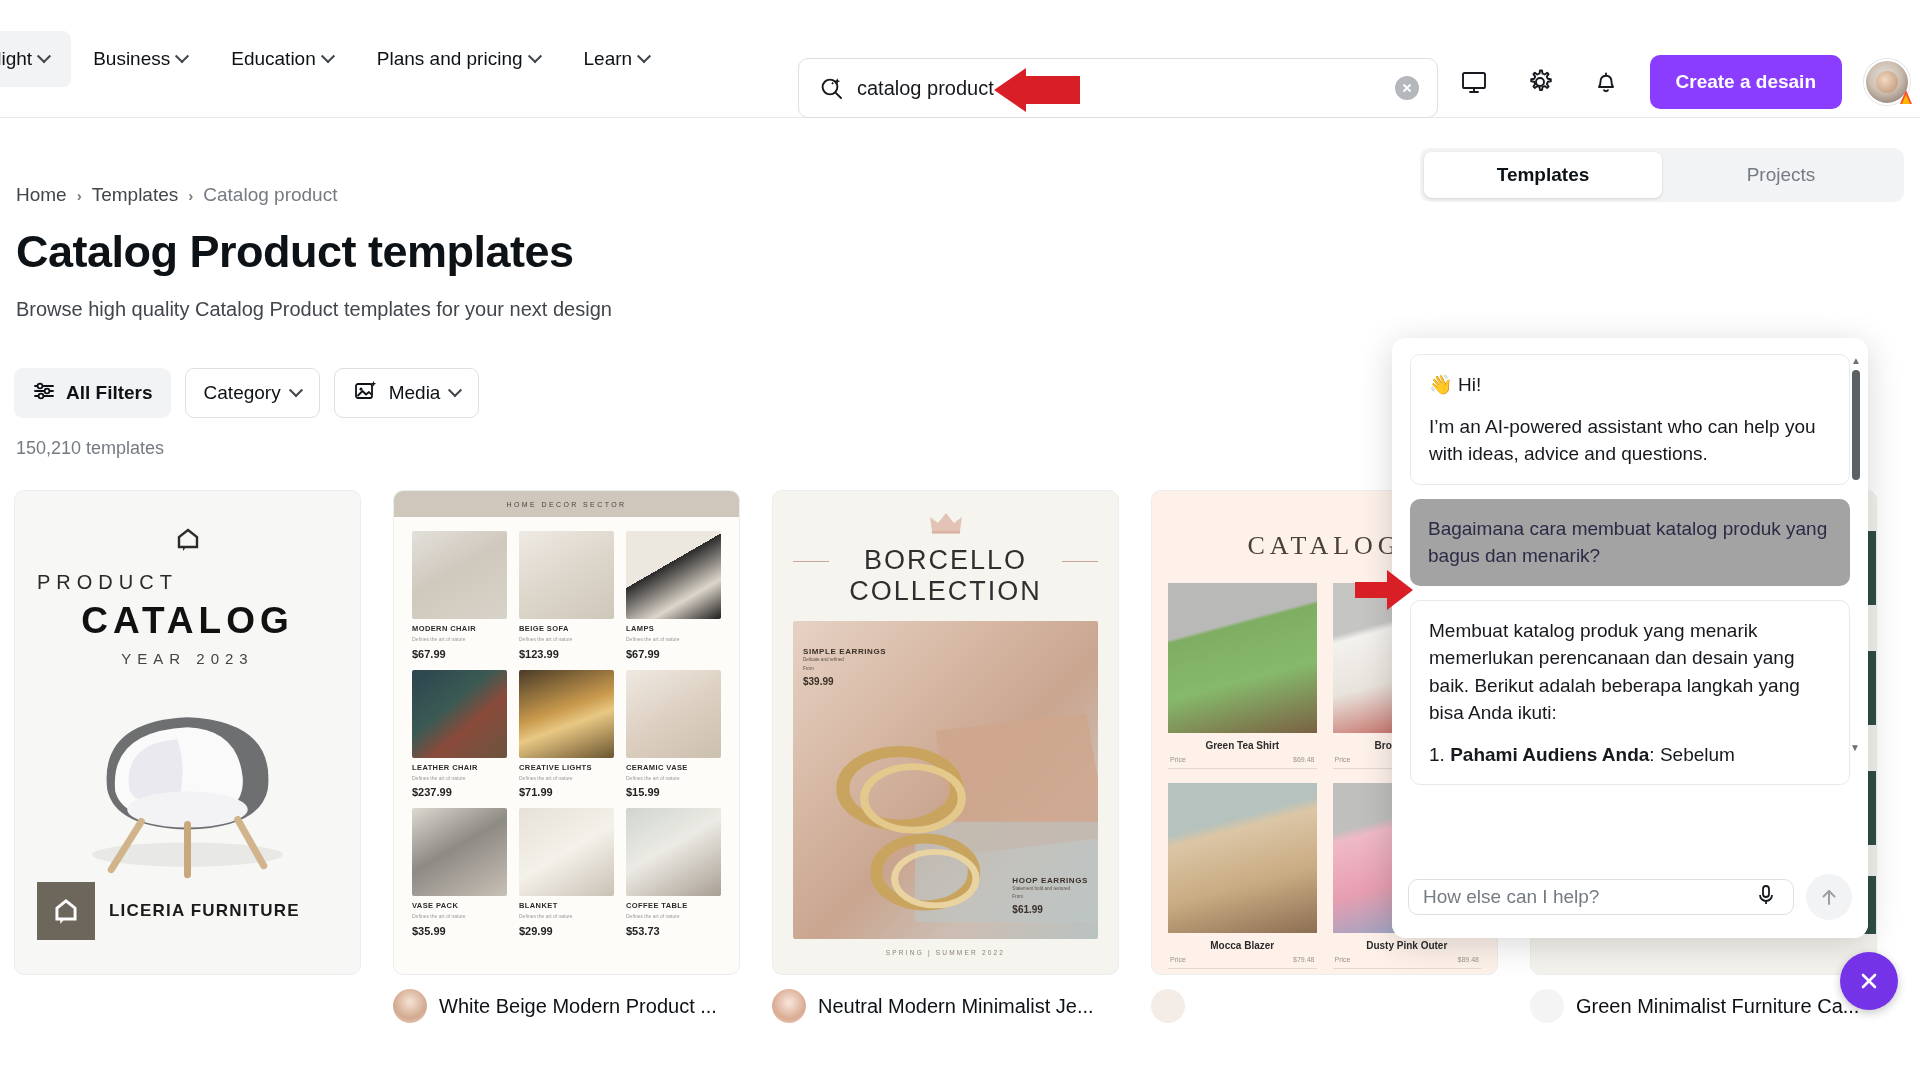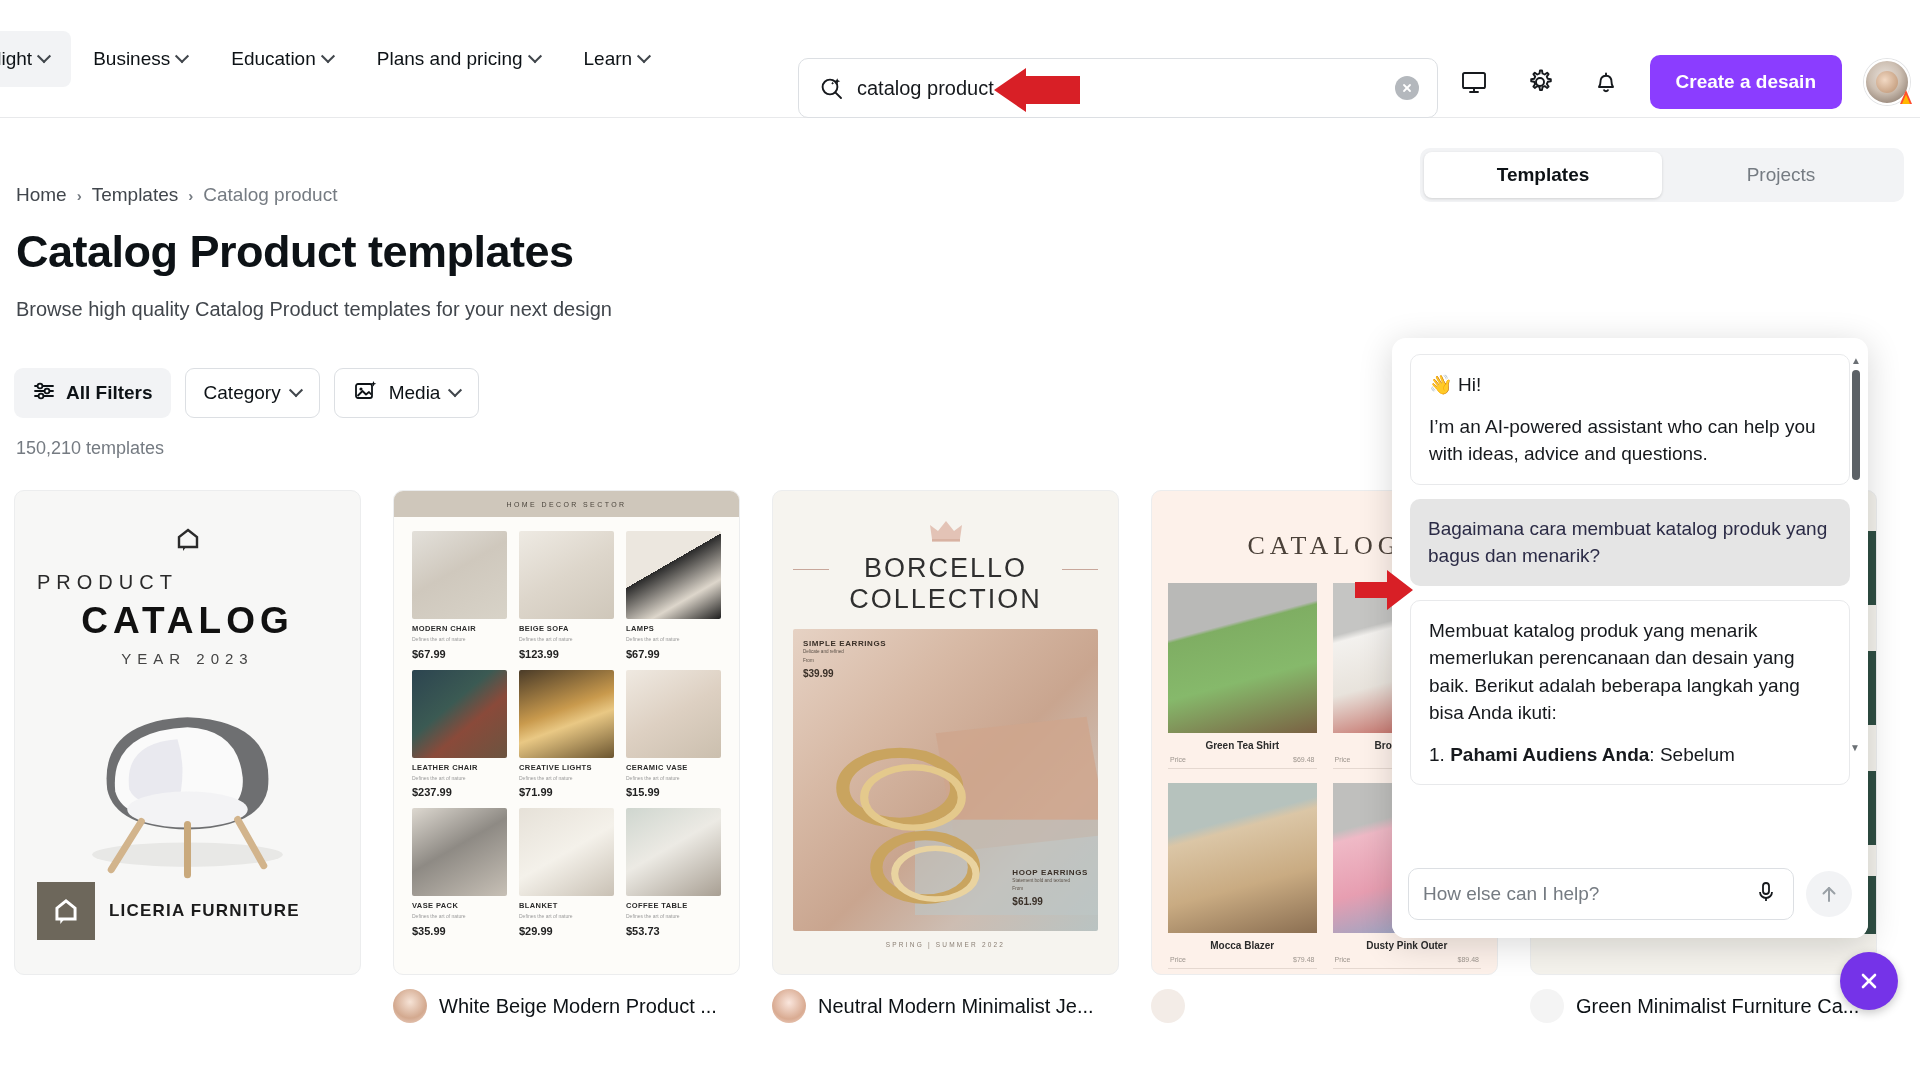--- a/index.html
+++ b/index.html
@@ -140,21 +140,21 @@
   .t2 { background: #fdfcf9; }
   .t2 .band { height: 26px; background:#cfc7bb; display:flex; align-items:center; justify-content:center;
               font-size: 7px; letter-spacing: 2.4px; color:#4a443c; }
   .t2 .g { padding: 14px 18px; display:grid; grid-template-columns: repeat(3,1fr); gap: 10px 12px; }
   .t2 .cellimg { width:100%; height: 88px; border-radius:2px; }
   .t2 .cellname { font-size: 7.5px; font-weight: 700; letter-spacing:.4px; color:#2b2b2b; margin-top: 5px; }
   .t2 .celldesc { font-size: 5px; color:#9a9a9a; line-height: 1.7; margin-top: 2px; }
   .t2 .cellprice { font-size: 11px; font-weight: 700; color:#222; margin-top: 4px; }
 
   
-  .t3 { background: #f6f4ef; padding: 26px 20px; display:flex; flex-direction:column; }
+  .t3 { background: #f6f4ef; padding: 18px 20px; display:flex; flex-direction:column; }
   .t3 .crown { text-align:center; font-size: 22px; color:#d8b7ac; }
   .t3 .ttl { text-align:center; font-size: 27px; letter-spacing: 2px; color:#2f2f2f; line-height: 1.15; margin-top: 4px; position:relative; }
   .t3 .rule { position:absolute; top: 16px; width: 36px; height:1px; background:#c8a79b; }
   .t3 .hero { flex:1; margin-top: 14px; border-radius: 2px; position: relative; overflow: hidden;
               background: linear-gradient(135deg,#e6d2c4 0%, #d7b9a5 30%, #c9a58f 55%, #cdbdb2 75%, #b9c3c2 100%); }
   .t3 .lbl { position:absolute; color:#3a3028; }
   .t3 .lbl .n { font-size: 8px; font-weight:700; letter-spacing:.6px; }
   .t3 .lbl .d { font-size: 4.6px; line-height:1.9; color:#5c5249; }
   .t3 .lbl .p { font-size: 10px; font-weight:700; margin-top:2px; }
   .t3 .season { text-align:center; font-size: 6.5px; letter-spacing: 2.2px; color:#8a7f74; margin-top: 10px; }
@@ -182,37 +182,37 @@
     background: #fff; border-radius: 14px; box-shadow: 0 6px 34px rgba(0,0,0,.16);
     display: flex; flex-direction: column; overflow: hidden;
   }
   .chat-scroll { flex: 1; padding: 16px 18px 6px; position: relative; overflow: hidden; }
   .bubble {
     border: 1px solid #e8e9eb; border-radius: 10px; padding: 16px 18px;
     font-size: 19px; line-height: 1.45; color: #16191d; background:#fff;
   }
   .bubble .hi { margin-bottom: 14px; font-size: 19px; }
   .bubble.user {
-    background: #e5e5e5; border: none; margin-top: 14px; color: #2b2b46;
+    background: #a3a3a3; border: none; margin-top: 14px; color: #2b2b46;
   }
   .bubble.assist { margin-top: 14px; }
   .bubble.assist .li { margin-top: 14px; }
   .bubble.assist .li b { font-weight: 700; }
   .scroll-track {
     position: absolute; right: 8px; top: 18px; width: 8px; height: 396px;
     display: flex; flex-direction: column; align-items: center; cursor: pointer;
   }
   .scroll-arrow { font-size: 10px; color: #6b7075; line-height: 1; }
   .scroll-thumb { width: 8px; height: 110px; background: #5c6166; border-radius: 4px; margin: 4px 0; }
   .scroll-down { position:absolute; right: 8px; top: 404px; font-size: 10px; color:#6b7075; }
   .chat-input-row {
     padding: 12px 16px 18px; display: flex; align-items: center; gap: 12px; background:#fff;
   }
   .chat-input {
-    flex: 1; height: 52px; border: 1px solid #dcdfe3; border-radius: 10px;
+    flex: 1; height: 36px; border: 1px solid #dcdfe3; border-radius: 10px;
     display: flex; align-items: center; padding: 0 14px; background:#fff;
   }
   .chat-input input {
     border: none; outline: none; flex: 1; font-size: 19px; color: #16191d;
     font-family: "Liberation Sans", sans-serif; background: transparent;
   }
   .chat-input input::placeholder { color: #757b82; }
   .send-btn {
     width: 46px; height: 46px; border-radius: 50%; background: #f2f3f5;
     display:flex; align-items:center; justify-content:center; cursor:pointer; flex:none;
@@ -479,21 +479,21 @@
           </div>
           <div class="hero">
             <svg width="100%" height="100%" viewBox="0 0 300 380" preserveAspectRatio="none" style="position:absolute;inset:0;">
               <rect x="150" y="120" width="150" height="150" fill="#cfa68d" opacity=".85" transform="rotate(-8 225 195)"></rect>
               <rect x="120" y="240" width="190" height="120" fill="#bcc7c6" opacity=".6"></rect>
               <ellipse cx="105" cy="200" rx="56" ry="44" fill="none" stroke="#c9a45f" stroke-width="13"></ellipse>
               <ellipse cx="118" cy="212" rx="48" ry="38" fill="none" stroke="#e4c98c" stroke-width="8"></ellipse>
               <ellipse cx="130" cy="300" rx="48" ry="40" fill="none" stroke="#c9a45f" stroke-width="12"></ellipse>
               <ellipse cx="140" cy="308" rx="40" ry="32" fill="none" stroke="#e9d3a0" stroke-width="7"></ellipse>
             </svg>
-            <div class="lbl" style="left:10px; top:10px;">
+            <div class="lbl" style="left:10px; top:26px;">
               <div class="n">SIMPLE EARRINGS</div>
               <div class="d">Delicate and refined</div>
               <div class="d">From</div>
               <div class="p">$39.99</div>
             </div>
             <div class="lbl" style="right:10px; bottom:24px; text-align:left;">
               <div class="n">HOOP EARRINGS</div>
               <div class="d">Statement bold and textured</div>
               <div class="d">From</div>
               <div class="p">$61.99</div>

